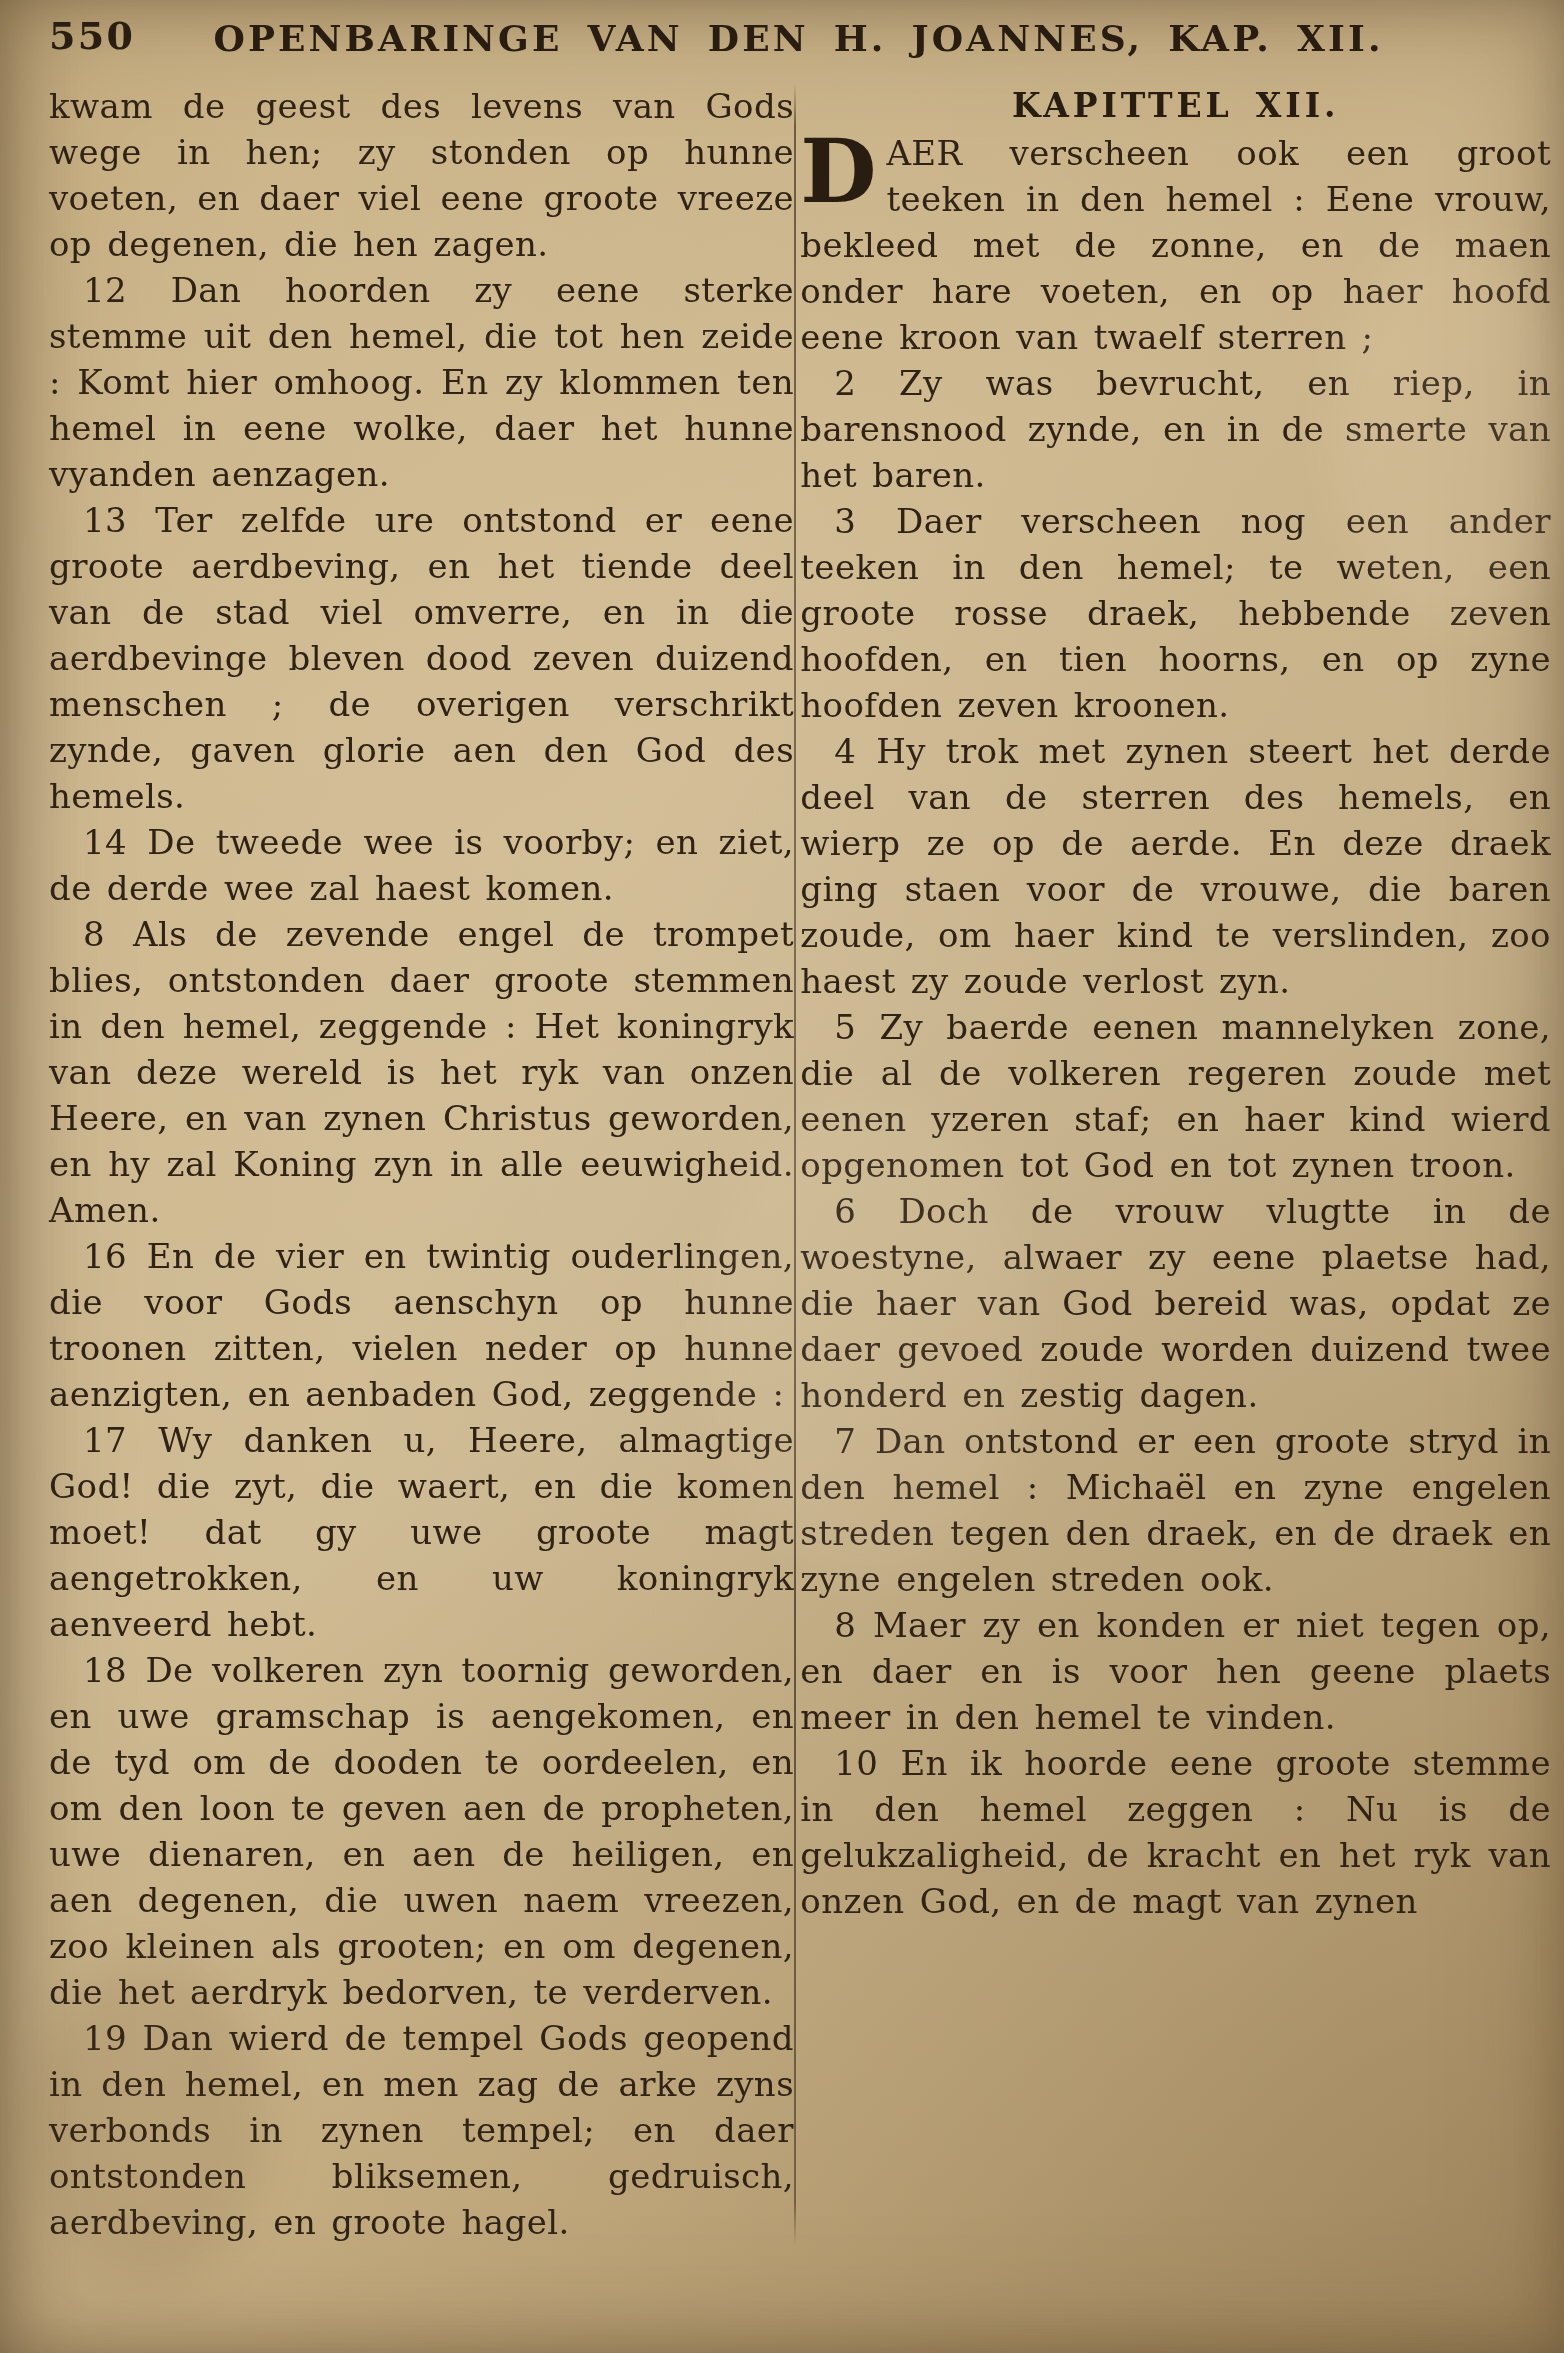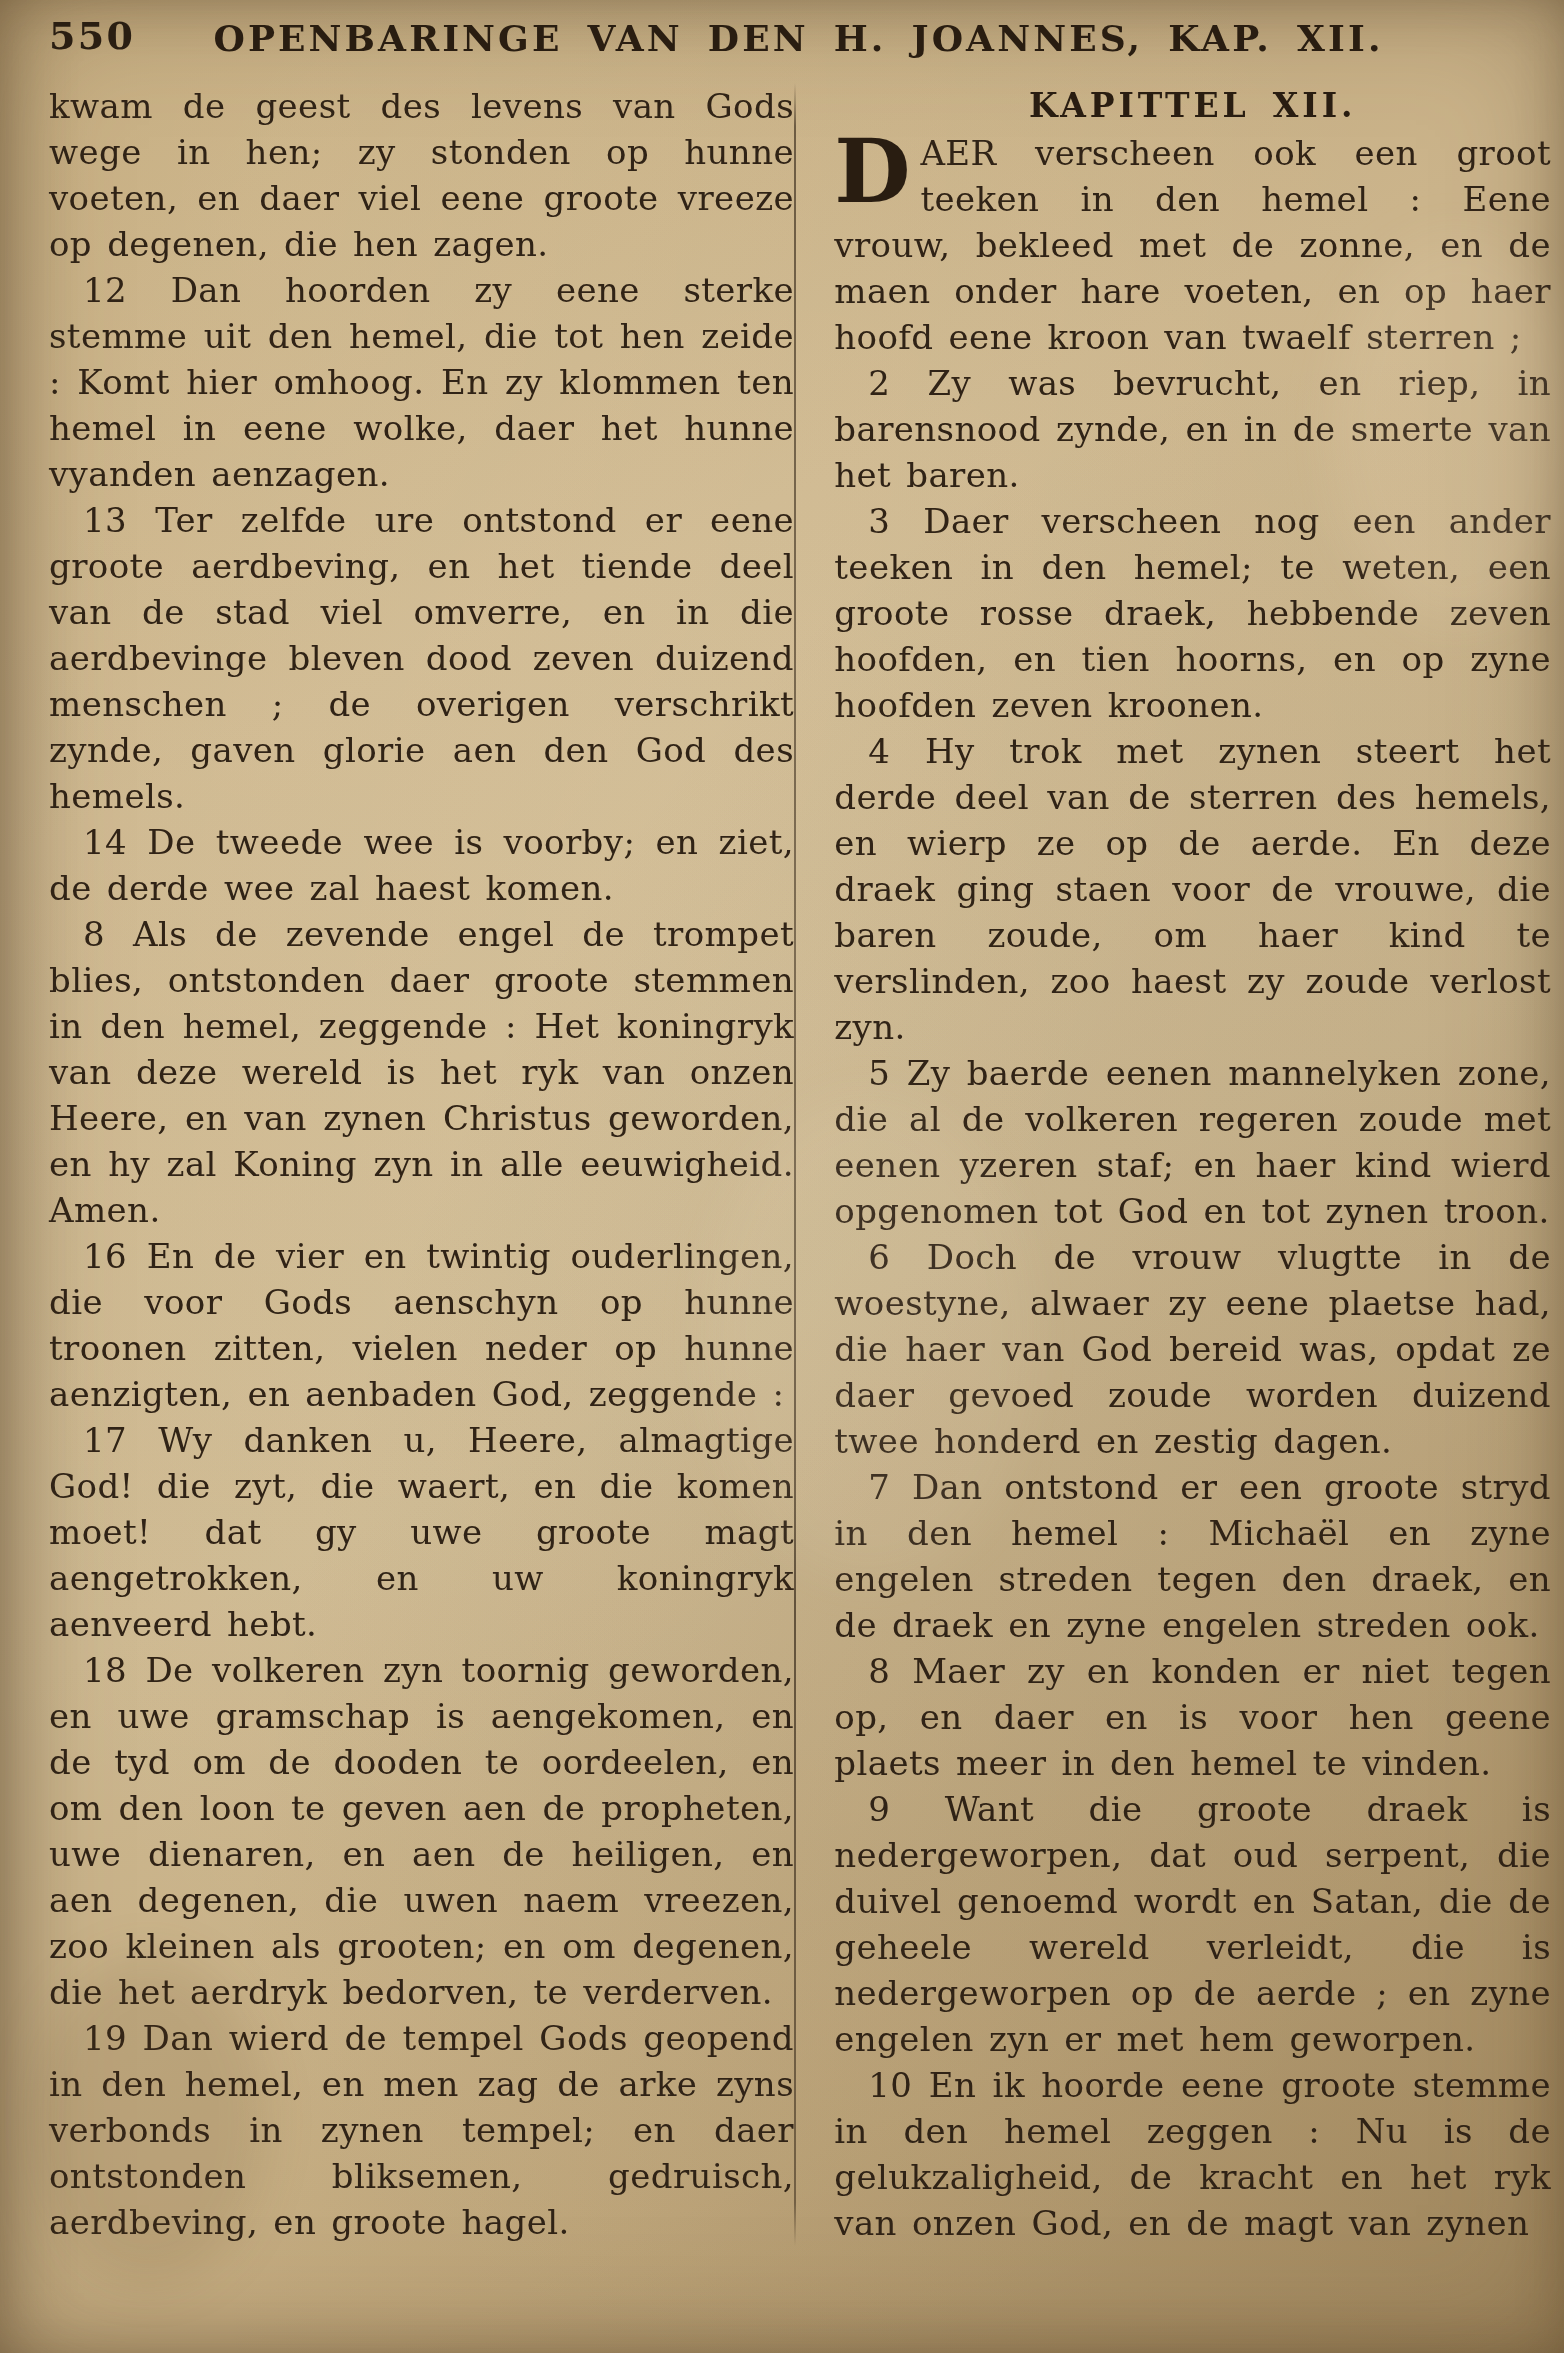--- a/index.html
+++ b/index.html
@@ -75,21 +75,21 @@
     background: linear-gradient(to bottom,
       rgba(58,44,28,0.0) 0%,
       rgba(58,44,28,0.65) 2%,
       rgba(58,44,28,0.55) 40%,
       rgba(58,44,28,0.70) 70%,
       rgba(58,44,28,0.55) 98%,
       rgba(58,44,28,0.0) 100%);
   }
   .col-right {
     flex: 1;
-    padding-left: 38px;
+    padding-left: 4px;
   }
 
   p.verse {
     margin: 0;
     font-size: 34px;
     line-height: 46px;
     text-align: justify;
     text-indent: 34px;
     word-spacing: 3.9px;
     letter-spacing: 0.4px;
@@ -150,19 +150,18 @@
     <div class="col col-right">
       <h2 class="chapter-heading">KAPITTEL XII.</h2>
       <p class="verse no-indent"><span class="drop-cap">D</span><span>AER verscheen ook een groot teeken in den hemel : Eene vrouw, bekleed met de zonne, en de maen onder hare voeten, en op haer hoofd eene kroon van twaelf sterren ;</span></p>
       <p class="verse">2 Zy was bevrucht, en riep, in barensnood zynde, en in de smerte van het baren.</p>
       <p class="verse">3 Daer verscheen nog een ander teeken in den hemel; te weten, een groote rosse draek, hebbende zeven hoofden, en tien hoorns, en op zyne hoofden zeven kroonen.</p>
       <p class="verse">4 Hy trok met zynen steert het derde deel van de sterren des hemels, en wierp ze op de aerde. En deze draek ging staen voor de vrouwe, die baren zoude, om haer kind te verslinden, zoo haest zy zoude verlost zyn.</p>
       <p class="verse">5 Zy baerde eenen mannelyken zone, die al de volkeren regeren zoude met eenen yzeren staf; en haer kind wierd opgenomen tot God en tot zynen troon.</p>
       <p class="verse">6 Doch de vrouw vlugtte in de woestyne, alwaer zy eene plaetse had, die haer van God bereid was, opdat ze daer gevoed zoude worden duizend twee honderd en zestig dagen.</p>
       <p class="verse">7 Dan ontstond er een groote stryd in den hemel : Michaël en zyne engelen streden tegen den draek, en de draek en zyne engelen streden ook.</p>
       <p class="verse">8 Maer zy en konden er niet tegen op, en daer en is voor hen geene plaets meer in den hemel te vinden.</p>
-      <p class="verse">9 Want die groote draek is nedergeworpen, dat oud serpent, die duivel genoemd wordt en Satan, die de geheele wereld verleidt, die is nedergeworpen op de aerde ; en zyne engelen zyn er met hem geworpen.</p>
       <p class="verse">10 En ik hoorde eene groote stemme in den hemel zeggen : Nu is de gelukzaligheid, de kracht en het ryk van onzen God, en de magt van zynen</p>
     </div>
 
   </div>
 </div>
 
 
 </body></html>

